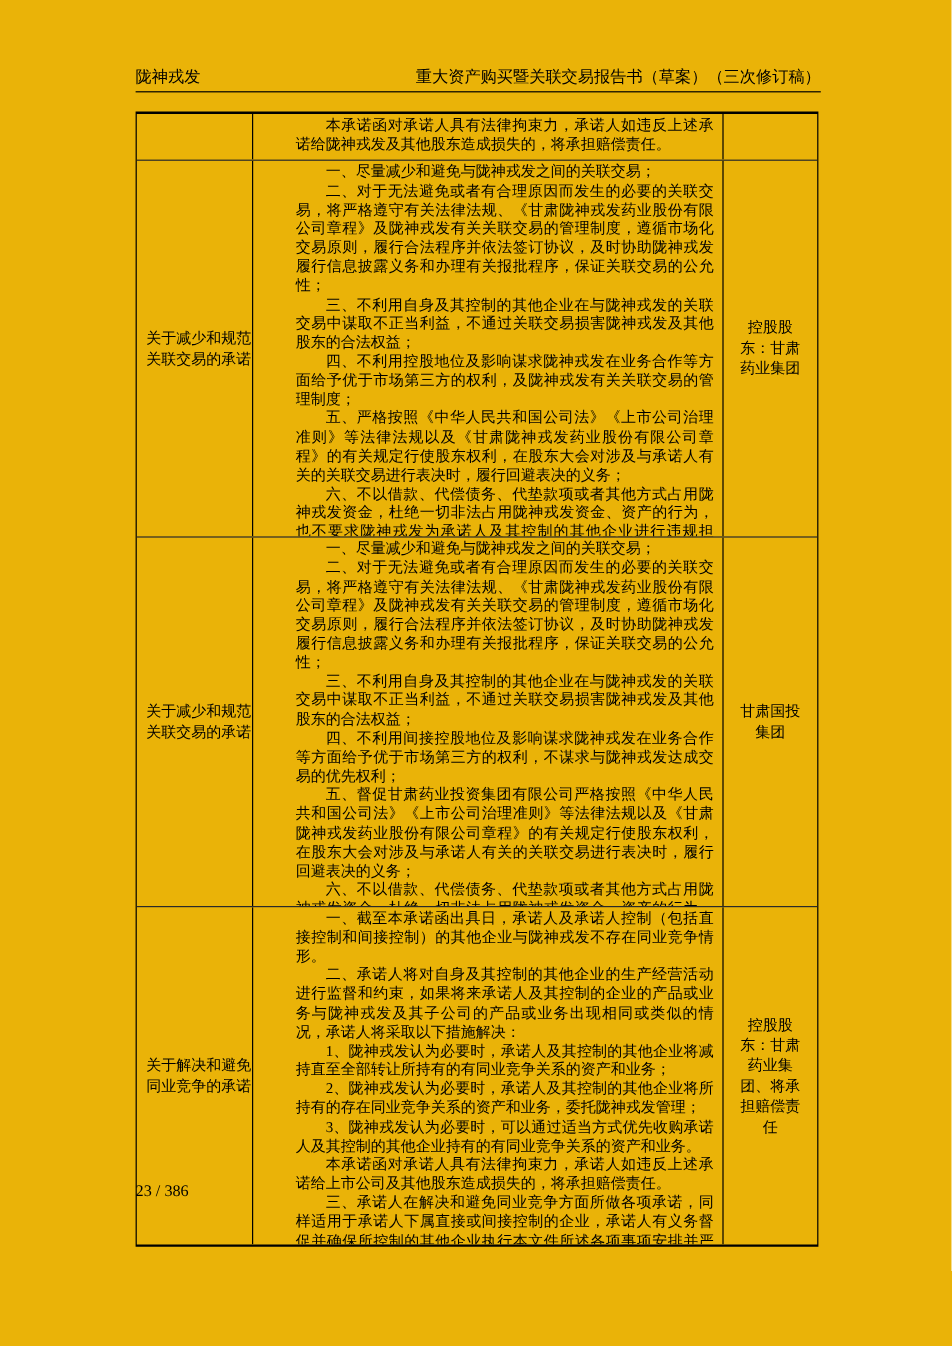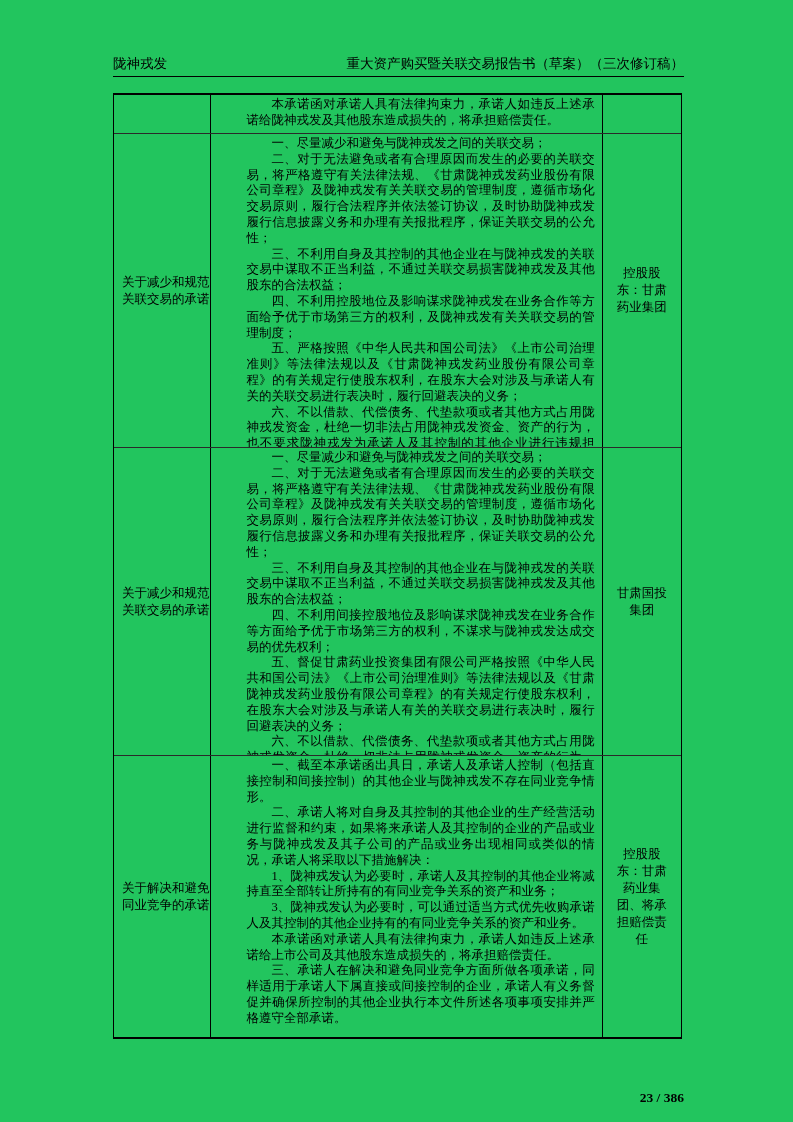--- a/index.html
+++ b/index.html
@@ -5,21 +5,21 @@
   html, body {
     margin: 0; padding: 0;
     width: 793px; height: 1122px;
     background: #ffffff;
     font-family: "Liberation Serif", "DejaVu Serif", serif;
     color: #000000;
   }
   .page {
     position: relative;
     width: 793px; height: 1122px;
-    background: #22c55e;
+    background: #eab308;
     overflow: hidden;
   }
   .header {
     position: absolute;
     left: 113px; top: 55px;
     width: 571px;
     display: flex;
     justify-content: space-between;
     align-items: baseline;
     font-size: 13.5px;
@@ -81,25 +81,25 @@
     display: flex;
     align-items: center;
     justify-content: center;
     text-align: center;
     font-size: 12.5px;
     line-height: 17px;
     padding: 2px 8px;
   }
   .footer {
     position: absolute;
-    left: 113px; top: 1090px;
+    left: 113px; top: 985px;
     width: 571px;
-    text-align: right;
+    text-align: left;
     font-size: 13.5px;
-    font-weight: bold;
+    font-weight: normal;
   }
 </style>
 </head>
 <body>
 
 <div class="page">
 
   <div class="header">
     <span>陇神戎发</span>
     <span>重大资产购买暨关联交易报告书（草案）（三次修订稿）</span>
@@ -153,20 +153,21 @@
         </div>
       </div>
       <div class="trow" style="height: 282px;">
         <div class="cell c-label">
           <span>关于解决和避免同业竞争的承诺</span>
         </div>
         <div class="cell c-content">
           <p>一、截至本承诺函出具日，承诺人及承诺人控制（包括直接控制和间接控制）的其他企业与陇神戎发不存在同业竞争情形。</p>
           <p>二、承诺人将对自身及其控制的其他企业的生产经营活动进行监督和约束，如果将来承诺人及其控制的企业的产品或业务与陇神戎发及其子公司的产品或业务出现相同或类似的情况，承诺人将采取以下措施解决：</p>
           <p>1、陇神戎发认为必要时，承诺人及其控制的其他企业将减持直至全部转让所持有的有同业竞争关系的资产和业务；</p>
+          <p>2、陇神戎发认为必要时，承诺人及其控制的其他企业将所持有的存在同业竞争关系的资产和业务，委托陇神戎发管理；</p>
           <p>3、陇神戎发认为必要时，可以通过适当方式优先收购承诺人及其控制的其他企业持有的有同业竞争关系的资产和业务。</p>
           <p>本承诺函对承诺人具有法律拘束力，承诺人如违反上述承诺给上市公司及其他股东造成损失的，将承担赔偿责任。</p>
           <p>三、承诺人在解决和避免同业竞争方面所做各项承诺，同样适用于承诺人下属直接或间接控制的企业，承诺人有义务督促并确保所控制的其他企业执行本文件所述各项事项安排并严格遵守全部承诺。</p>
         </div>
         <div class="cell c-party">
           <span>控股股东：甘肃药业集团、将承担赔偿责任</span>
         </div>
       </div>
     </div>
 

